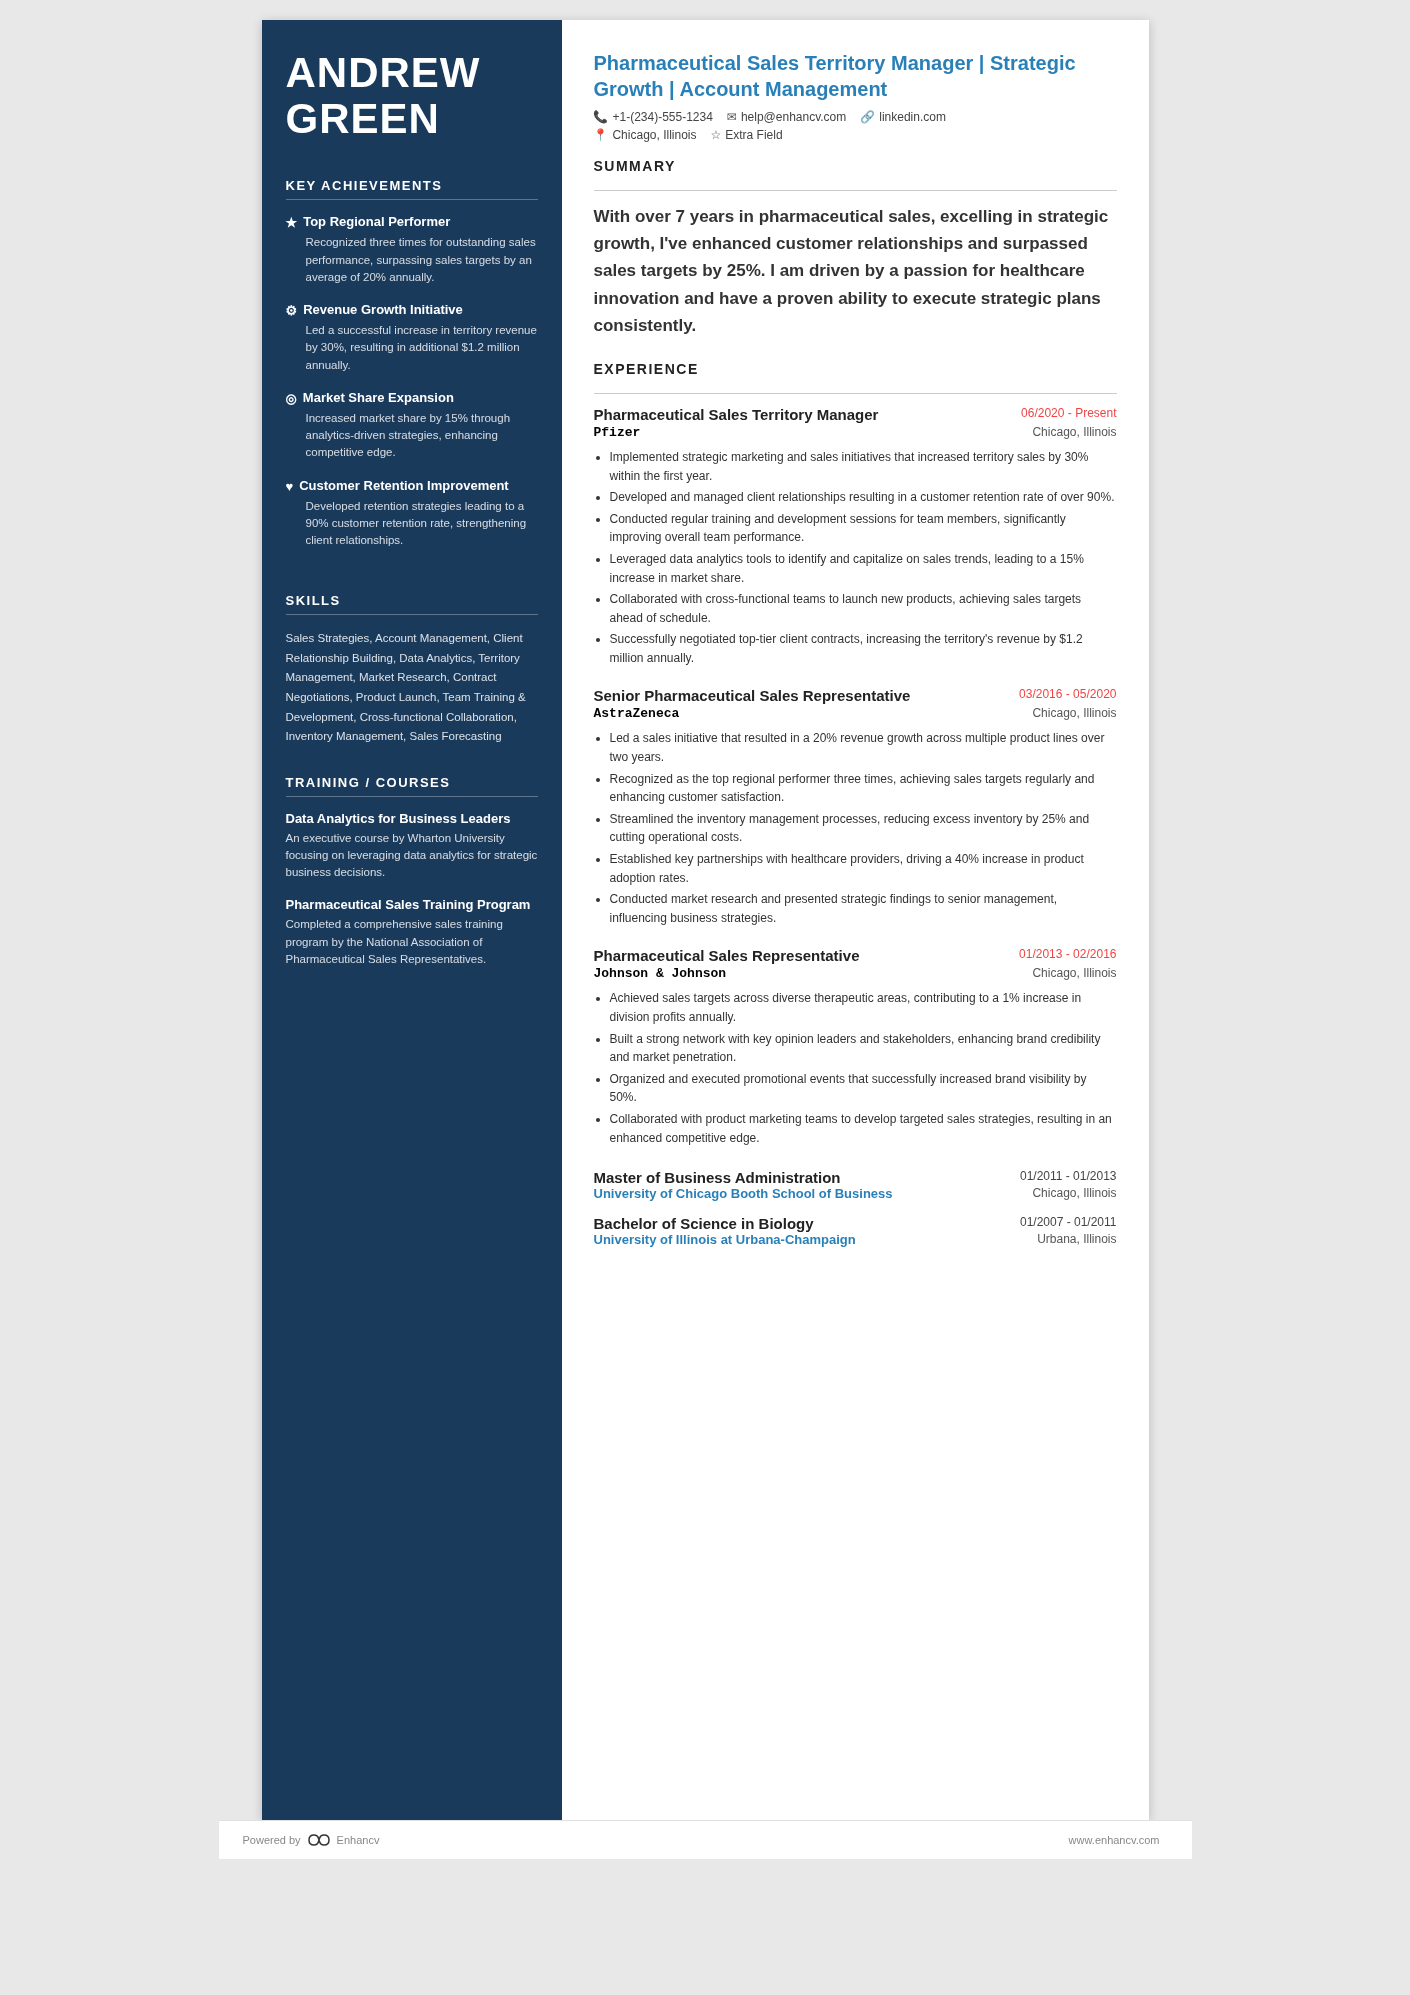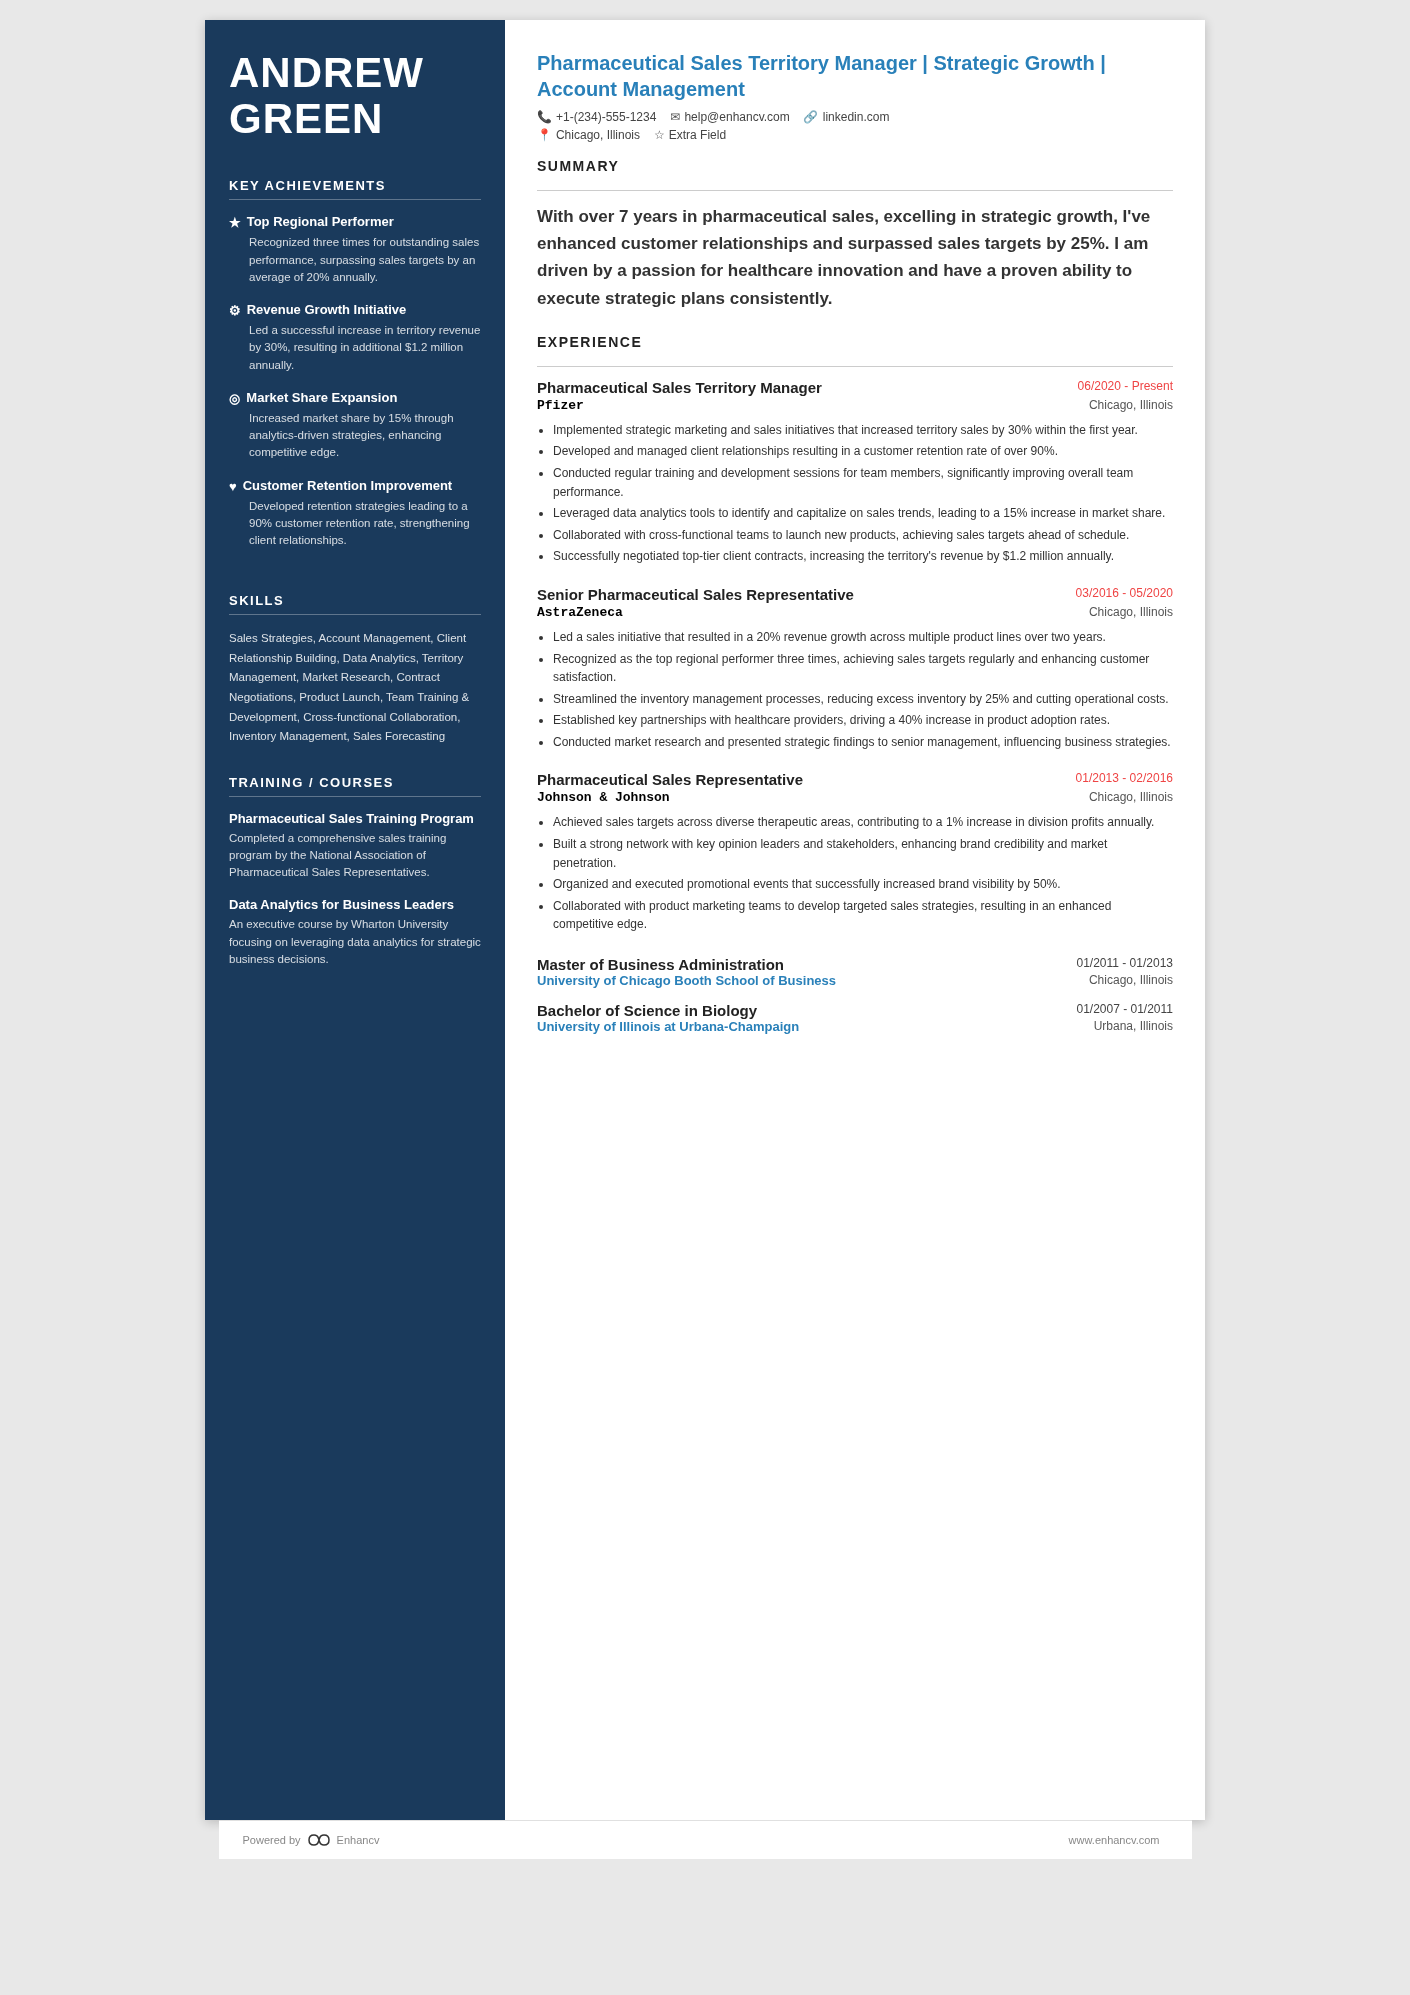--- a/index.html
+++ b/index.html
@@ -4,21 +4,21 @@
   <style>
     * { margin: 0; padding: 0; box-sizing: border-box; }
     body {
       font-family: Arial, sans-serif;
       background: #e8e8e8;
       display: flex;
       justify-content: center;
       padding: 20px;
     }
     .resume {
-      width: 1000px;
+      width: 887px;
       background: white;
       display: flex;
       min-height: 1800px;
       box-shadow: 0 2px 10px rgba(0,0,0,0.2);
     }
     
     .sidebar {
       width: 300px;
       min-width: 300px;
       background: #1a3a5c;
@@ -308,27 +308,27 @@
 
       <div class="sidebar-section">
         <div class="sidebar-section-title">SKILLS</div>
         <div class="skills-text">Sales Strategies, Account Management, Client Relationship Building, Data Analytics, Territory Management, Market Research, Contract Negotiations, Product Launch, Team Training &amp; Development, Cross-functional Collaboration, Inventory Management, Sales Forecasting</div>
       </div>
 
       <div class="sidebar-section">
         <div class="sidebar-section-title">TRAINING / COURSES</div>
 
         <div class="training-item">
+          <div class="training-title">Data Analytics for Business Leaders</div>
+          <div class="training-desc">An executive course by Wharton University focusing on leveraging data analytics for strategic business decisions.</div>
+        </div>
+
+        <div class="training-item">
           <div class="training-title">Pharmaceutical Sales Training Program</div>
           <div class="training-desc">Completed a comprehensive sales training program by the National Association of Pharmaceutical Sales Representatives.</div>
-        </div>
-
-        <div class="training-item">
-          <div class="training-title">Data Analytics for Business Leaders</div>
-          <div class="training-desc">An executive course by Wharton University focusing on leveraging data analytics for strategic business decisions.</div>
         </div>
       </div>
 
     </div>
 
     <div class="main">
 
       <div class="job-title-section">
         <h2>Pharmaceutical Sales Territory Manager | Strategic Growth | Account Management</h2>
         <div class="contact-row">

